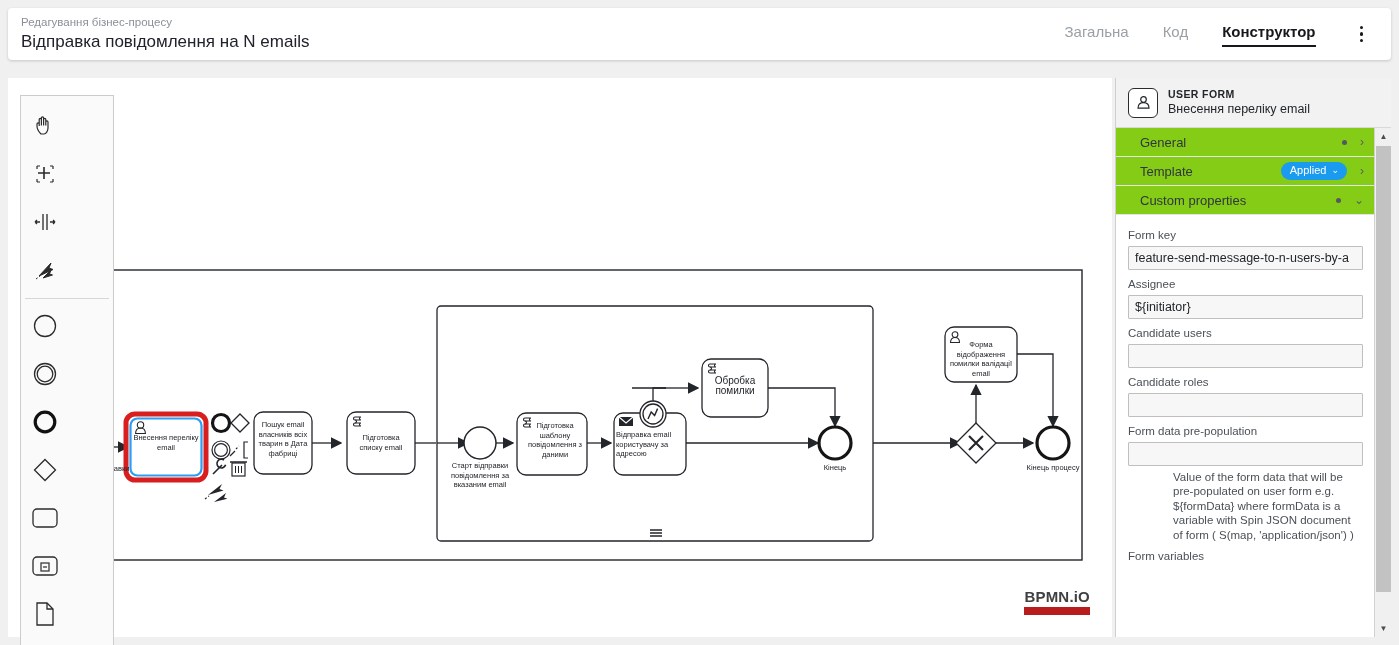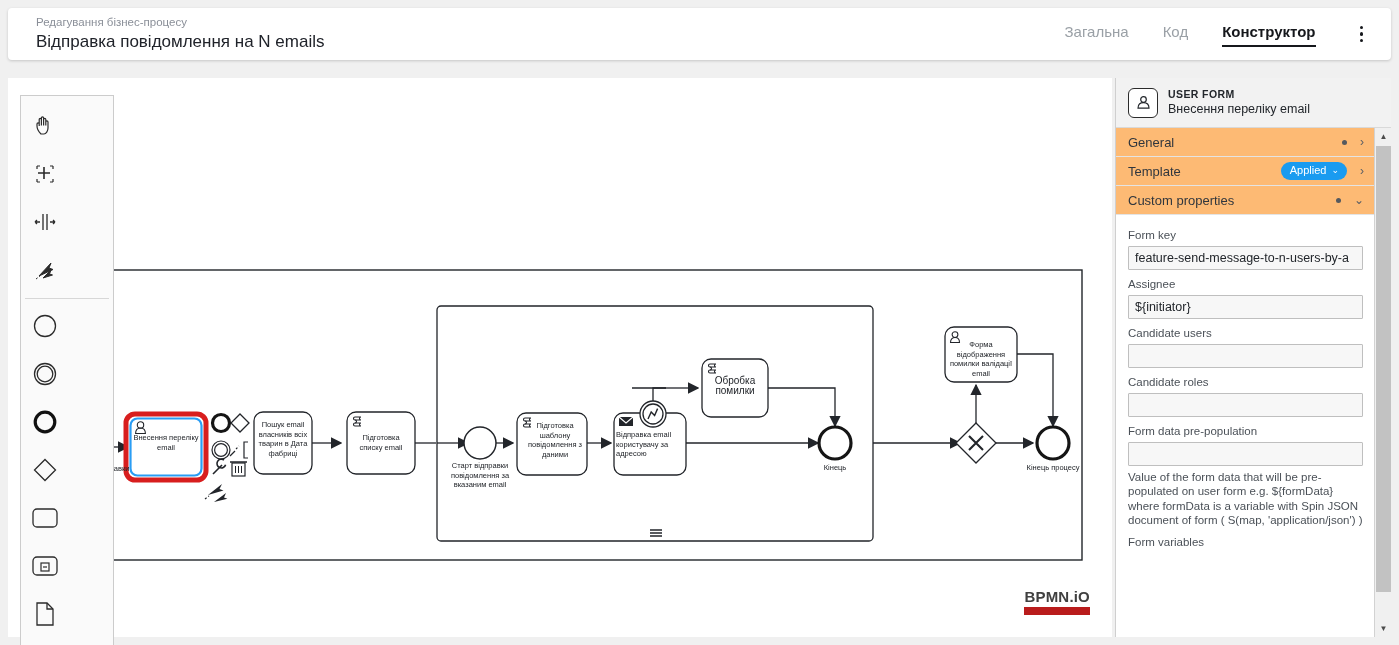--- a/index.html
+++ b/index.html
@@ -11,21 +11,21 @@
     overflow:hidden;
     position:relative;
   }
 
   
   .header {
     position:absolute; left:8px; top:8px; width:1383px; height:52px;
     background:#ffffff; border-radius:4px;
     box-shadow:0 1px 3px rgba(0,0,0,.18);
     display:flex; align-items:center; justify-content:space-between;
-    padding:0 22px 0 28px;
+    padding:0 22px 0 13px;
   }
   .header-left { display:flex; flex-direction:column; justify-content:center; }
   .breadcrumb { font-size:11.5px; color:#8a8f98; line-height:15px; margin-bottom:1px; }
   .page-title { font-size:17px; color:#20232a; line-height:22px; }
   .header-right { display:flex; align-items:center; gap:34px; height:100%; }
   .tab { font-size:15px; color:#9aa0a6; line-height:20px; padding-bottom:3px; cursor:pointer;
          border-bottom:2px solid transparent; }
   .tab.active { color:#16181c; font-weight:bold; border-bottom:2px solid #16181c; }
   .kebab { display:flex; flex-direction:column; gap:3px; cursor:pointer; padding:4px 6px; margin-left:4px; }
   .kebab i { display:block; width:3.5px; height:3.5px; border-radius:50%; background:#16181c; }
@@ -72,42 +72,42 @@
     display:flex; align-items:center; justify-content:center; flex:0 0 auto; background:#fff;
   }
   .ph-text { display:flex; flex-direction:column; justify-content:flex-end; }
   .ph-type { font-size:10.5px; font-weight:bold; color:#22262b; letter-spacing:.4px; line-height:13px; }
   .ph-name { font-size:12.5px; color:#22262b; line-height:16px; }
 
   .props-body { position:absolute; top:50px; left:0; right:17px; bottom:0; overflow:hidden; }
 
   .group-row {
     display:flex; align-items:center; justify-content:space-between;
-    height:29px; padding:0 10px 0 12px;
-    border-bottom:1px solid #e4e4e4; cursor:pointer; background:#fdba74;
+    height:29px; padding:0 10px 0 24px;
+    border-bottom:1px solid #e4e4e4; cursor:pointer; background:#84cc16;
   }
   .group-row .g-label { font-size:13px; color:#30363d; }
   .group-row .g-right { display:flex; align-items:center; gap:13px; }
   .dot { width:5px; height:5px; border-radius:50%; background:#55595e; display:block; }
   .chev { color:#5a5f65; font-size:12px; line-height:12px; display:block; }
   .pill {
     background:#1a9bf0; color:#fff; border-radius:11px; font-size:11px;
     padding:2px 8px 3px 9px; display:flex; align-items:center; gap:5px; line-height:13px;
   }
   .pill .pc { font-size:9px; }
 
   .fields { padding:6px 11px 0 12px; }
   .fld-label { font-size:11.5px; color:#4a5057; margin:7px 0 3px 0; line-height:15px; }
   .fld-input {
     width:100%; height:24px; border:1px solid #bfbfbf; background:#f7f7f7;
     font-size:12.5px; color:#22262b; padding:0 6px; border-radius:1px;
     font-family:"Liberation Sans", sans-serif; outline:none;
   }
   .fld-input::placeholder { color:#b0b4b8; }
-  .fld-help { font-size:11.5px; color:#4a5057; line-height:14.4px; margin-top:4px; }
+  .fld-help { font-size:11.5px; color:#4a5057; line-height:14.4px; margin-top:4px;margin-left:45px; }
 
   
   .sbar { position:absolute; right:0; top:50px; width:17px; bottom:0; background:#f0f0f0; border-left:1px solid #d2d2d2; }
   .sbar .arr {
     width:17px; height:17px; display:flex; align-items:center; justify-content:center;
     background:#f0f0f0; cursor:pointer; font-size:8px; color:#4b4b4b;
   }
   .sbar .arr.top { position:absolute; top:0; left:0; }
   .sbar .arr.bot { position:absolute; bottom:0; left:0; }
   .sbar .thumb { position:absolute; top:18px; left:1px; width:15px; height:446px; background:#c2c2c2; cursor:pointer; }

